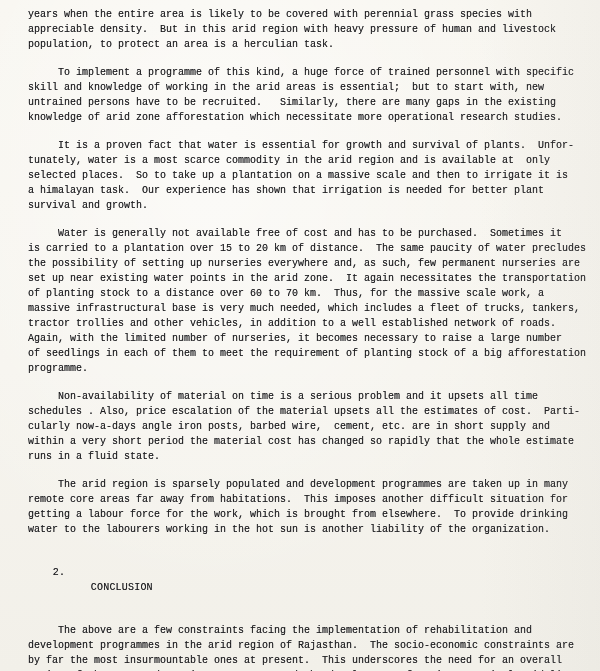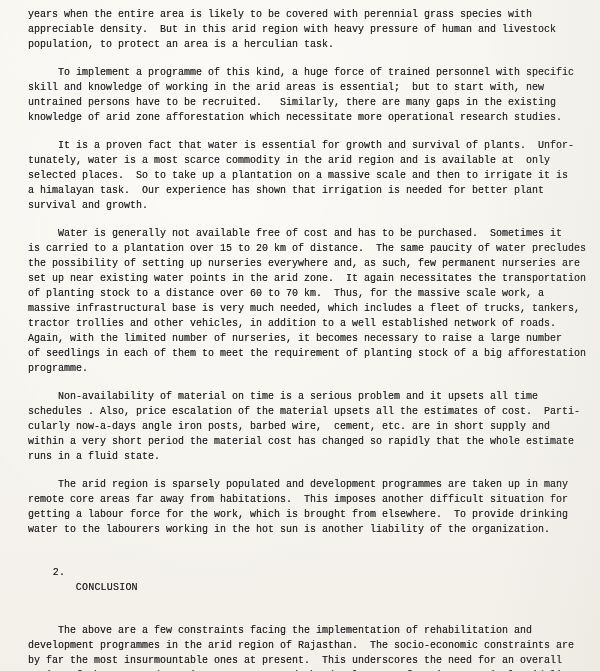--- a/index.html
+++ b/index.html
@@ -34,21 +34,21 @@
   .section-heading {
     white-space: pre;
     margin: 0 0 13px 0;
     letter-spacing: 0.2px;
   }
   .section-heading .sec-num {
     display: inline-block;
   }
   .section-heading .sec-title {
     display: inline-block;
-    margin-left: 23px;
+    margin-left: 38px;
   }
   
   .scan-shade {
     position: absolute;
     top: 0;
     right: 0;
     width: 120px;
     height: 100%;
     pointer-events: none;
     background: linear-gradient(90deg, rgba(190,188,180,0) 0%, rgba(190,188,180,0.10) 100%);

